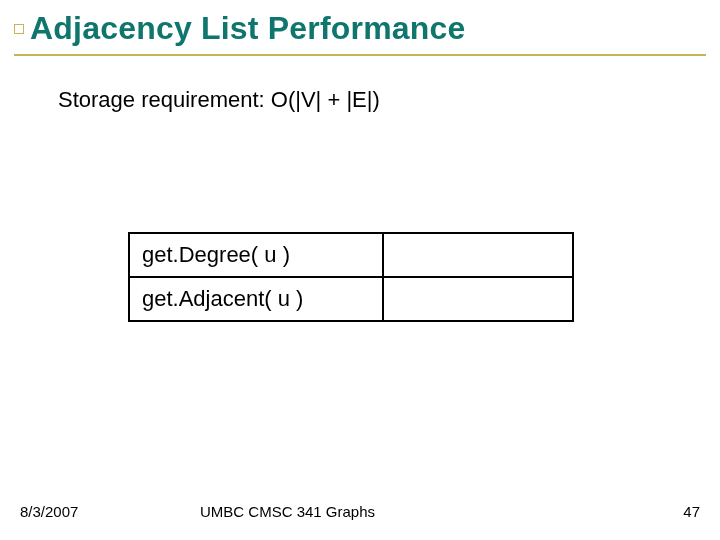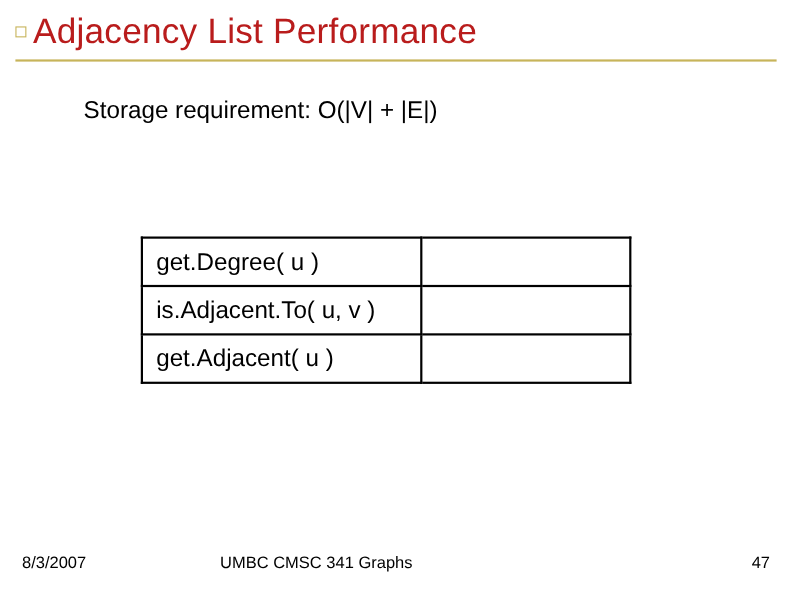--- a/index.html
+++ b/index.html
@@ -20,47 +20,47 @@
     gap: 6px;
   }
   .title-square {
     width: 10px;
     height: 10px;
     border: 1.5px solid #c7b45a;
     background: #ffffff;
   }
   .title-text {
     font-size: 32px;
-    font-weight: 400;
-    color: #b91c1c;
+    font-weight: 700;
+    color: #0f766e;
     letter-spacing: 0.2px;
   }
   .title-underline {
     position: absolute;
     left: 14px;
     top: 54px;
     width: 692px;
     height: 2px;
     background: #c7b45a;
   }
   .body-area {
     position: absolute;
-    left: 76px;
+    left: 58px;
     top: 82px;
     text-align: right;
   }
   .body-line {
     font-size: 22px;
     color: #000000;
     line-height: 1.6;
   }
   .table-wrap {
     position: absolute;
     left: 128px;
-    top: 215px;
+    top: 232px;
   }
   table.perf {
     border-collapse: collapse;
   }
   table.perf td {
     border: 2px solid #000000;
     font-size: 22px;
     color: #000000;
     padding: 8px 12px;
   }
@@ -102,24 +102,20 @@
 </div>
 
 <div class="table-wrap">
   <table class="perf">
     <tbody>
         <tr>
       <td class="left-col">get.Degree( u )</td>
       <td class="right-col"></td>
     </tr>
     <tr>
-      <td class="left-col">is.Adjacent.To( u, v )</td>
-      <td class="right-col"></td>
-    </tr>
-    <tr>
       <td class="left-col">get.Adjacent( u )</td>
       <td class="right-col"></td>
     </tr>
   </tbody>
     </table>
 </div>
 
 <div class="footer">
   <span class="footer-date">8/3/2007</span>
   <span class="footer-center">UMBC CMSC 341 Graphs</span>

